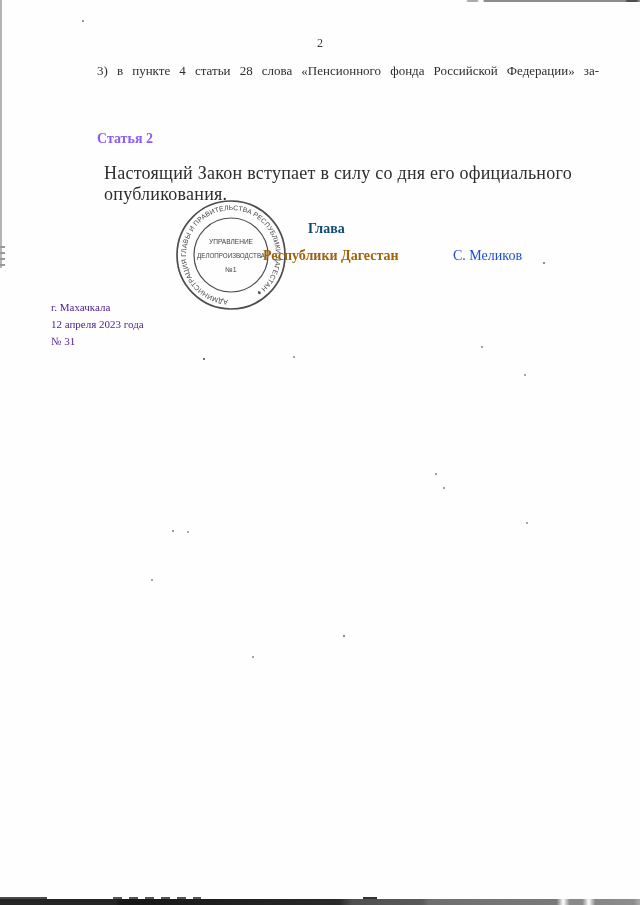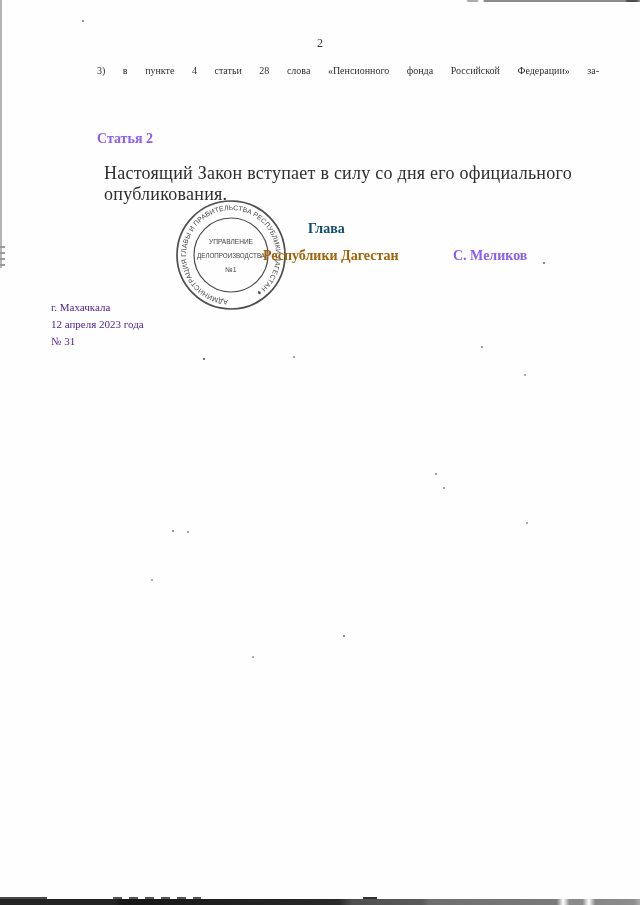--- a/index.html
+++ b/index.html
@@ -68,21 +68,21 @@
       461px 242px 0 #8a8a8a;
   }
 
   
   .page-number {
     position: absolute; top: 36px; left: 0; width: 640px;
     text-align: center; font-size: 12px; color: #3a3a3a;
   }
   .para-1 {
     position: absolute; top: 61px; left: 45px; width: 554px;
-    font-size: 10px; line-height: 19px; color: #2e2e2e;
+    font-size: 13px; line-height: 19px; color: #2e2e2e;
   }
   .para-1 .jline { text-align: justify; text-align-last: justify; }
   .para-1 .jline.indent { padding-left: 52px; }
   .para-1 .lastline { text-align: left; }
 
   .article-heading {
     position: absolute; top: 131px; left: 97px;
     font-size: 14px; font-weight: bold; color: #8b5cf6;
   }
   .article-body {
@@ -109,21 +109,21 @@
   .sig-title-1 {
     position: absolute; top: 221px; left: 308px;
     font-size: 14px; font-weight: bold; color: #0c4a6e; z-index: 2;
   }
   .sig-title-2 {
     position: absolute; top: 248px; left: 263px;
     font-size: 14px; font-weight: bold; color: #a16207; z-index: 2;
   }
   .sig-name {
     position: absolute; top: 248px; left: 453px;
-    font-size: 14px; font-weight: bold; color: #8b5cf6;
+    font-size: 14px; font-weight: normal; color: #1d4ed8;
   }
 
   
   .footer-block {
     position: absolute; top: 299px; left: 51px;
     font-size: 11px; line-height: 16.8px; color: #4c1d95;
   }
 </style>
 </head>
 <body>

